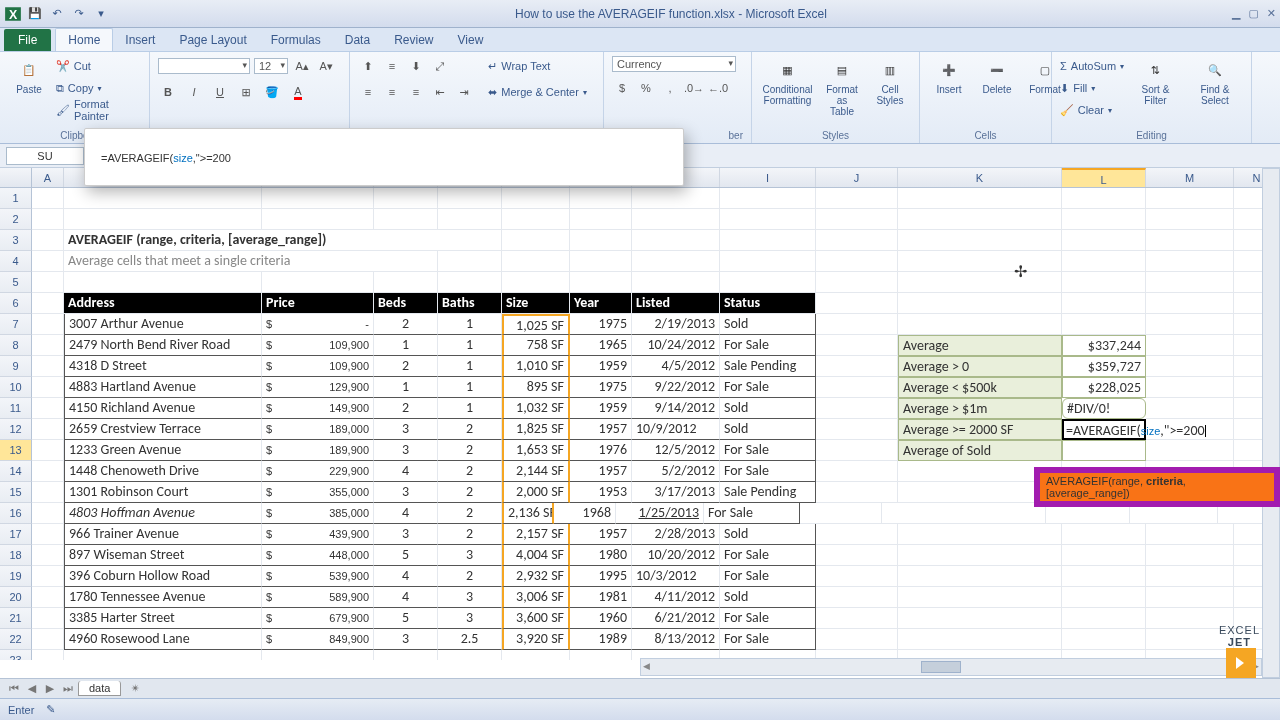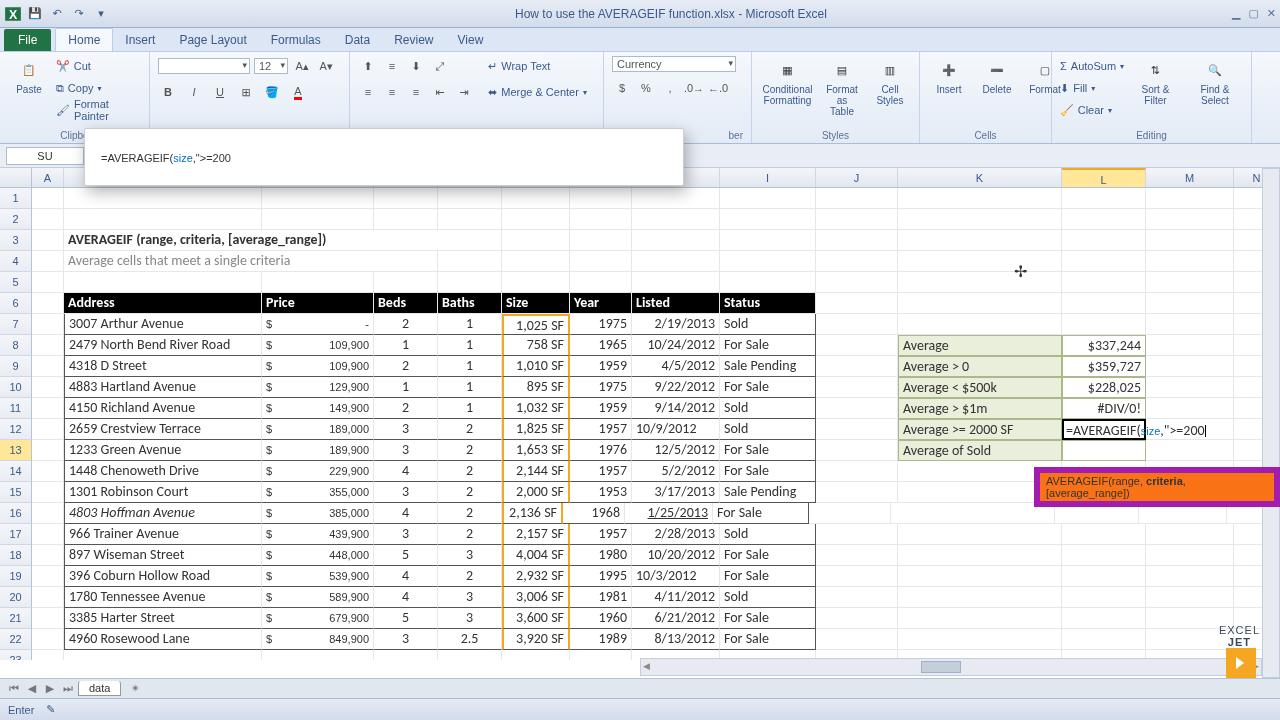--- a/index.html
+++ b/index.html
@@ -477,21 +477,21 @@
           <div class="cell" style="width: 198px; border-bottom: 1px solid rgb(85, 85, 85); border-left: 1px solid rgb(85, 85, 85);">4150 Richland Avenue</div>
           <div class="cell" style="width: 112px; text-align: right; border-bottom: 1px solid rgb(85, 85, 85);"><span style="float:left">$</span><span>149,900</span></div>
           <div class="cell" style="width: 64px; text-align: center; border-bottom: 1px solid rgb(85, 85, 85);">2</div>
           <div class="cell" style="width: 64px; text-align: center; border-bottom: 1px solid rgb(85, 85, 85);">1</div>
           <div class="cell size-highlight" style="width: 68px; text-align: right; border-bottom: 1px solid rgb(85, 85, 85);">1,032 SF</div>
           <div class="cell" style="width: 62px; text-align: right; border-bottom: 1px solid rgb(85, 85, 85);">1959</div>
           <div class="cell" style="width: 88px; text-align: right; border-bottom: 1px solid rgb(85, 85, 85);">9/14/2012</div>
           <div class="cell" style="width: 96px; border-bottom: 1px solid rgb(85, 85, 85); border-right: 1px solid rgb(85, 85, 85);">Sold</div>
           <div class="cell" style="width: 82px;"></div>
           <div class="cell summary-label" style="width: 164px;">Average &gt; $1m</div>
-          <div class="cell summary-val" style="width: 84px; text-align: right;">#DIV/0!</div>
+          <div class="cell summary-val" style="width: 84px; text-align: left; border-radius: 6px;">#DIV/0!</div>
           <div class="cell" style="width: 88px;"></div>
           <div class="cell" style="width: 46px;"></div>
         </div>
         <div class="gridrow">
           <div class="cell" style="width: 32px;"></div>
           <div class="cell" style="width: 198px; border-bottom: 1px solid rgb(85, 85, 85); border-left: 1px solid rgb(85, 85, 85);">2659 Crestview Terrace</div>
           <div class="cell" style="width: 112px; text-align: right; border-bottom: 1px solid rgb(85, 85, 85);"><span style="float:left">$</span><span>189,000</span></div>
           <div class="cell" style="width: 64px; text-align: center; border-bottom: 1px solid rgb(85, 85, 85);">3</div>
           <div class="cell" style="width: 64px; text-align: center; border-bottom: 1px solid rgb(85, 85, 85);">2</div>
           <div class="cell size-highlight" style="width: 68px; text-align: right; border-bottom: 1px solid rgb(85, 85, 85);">1,825 SF</div>
@@ -551,21 +551,21 @@
           <div class="cell" style="width: 84px;"></div>
           <div class="cell" style="width: 88px;"></div>
           <div class="cell" style="width: 46px;"></div>
         </div>
         <div class="gridrow">
           <div class="cell" style="width: 32px;"></div>
           <div class="cell" style="width: 198px; border-bottom: 1px solid rgb(85, 85, 85); border-left: 1px solid rgb(85, 85, 85); font-style: italic;">4803 Hoffman Avenue</div>
           <div class="cell" style="width: 112px; text-align: right; border-bottom: 1px solid rgb(85, 85, 85);"><span style="float:left">$</span><span>385,000</span></div>
           <div class="cell" style="width: 64px; text-align: center; border-bottom: 1px solid rgb(85, 85, 85);">4</div>
           <div class="cell" style="width: 64px; text-align: center; border-bottom: 1px solid rgb(85, 85, 85);">2</div>
-          <div class="cell size-highlight" style="width: 61px; text-align: right; border-bottom: 1px solid rgb(85, 85, 85);">2,136 SF</div>
+          <div class="cell size-highlight" style="width: 52px; text-align: left; border-bottom: 1px solid rgb(85, 85, 85);">2,136 SF</div>
           <div class="cell" style="width: 62px; text-align: right; border-bottom: 1px solid rgb(85, 85, 85);">1968</div>
           <div class="cell" style="width: 88px; text-align: right; border-bottom: 1px solid rgb(85, 85, 85); text-decoration: underline;">1/25/2013</div>
           <div class="cell" style="width: 96px; border-bottom: 1px solid rgb(85, 85, 85); border-right: 1px solid rgb(85, 85, 85);">For Sale</div>
           <div class="cell" style="width: 82px;"></div>
           <div class="cell" style="width: 164px;"></div>
           <div class="cell" style="width: 84px;"></div>
           <div class="cell" style="width: 88px;"></div>
           <div class="cell" style="width: 46px;"></div>
         </div>
         <div class="gridrow">

